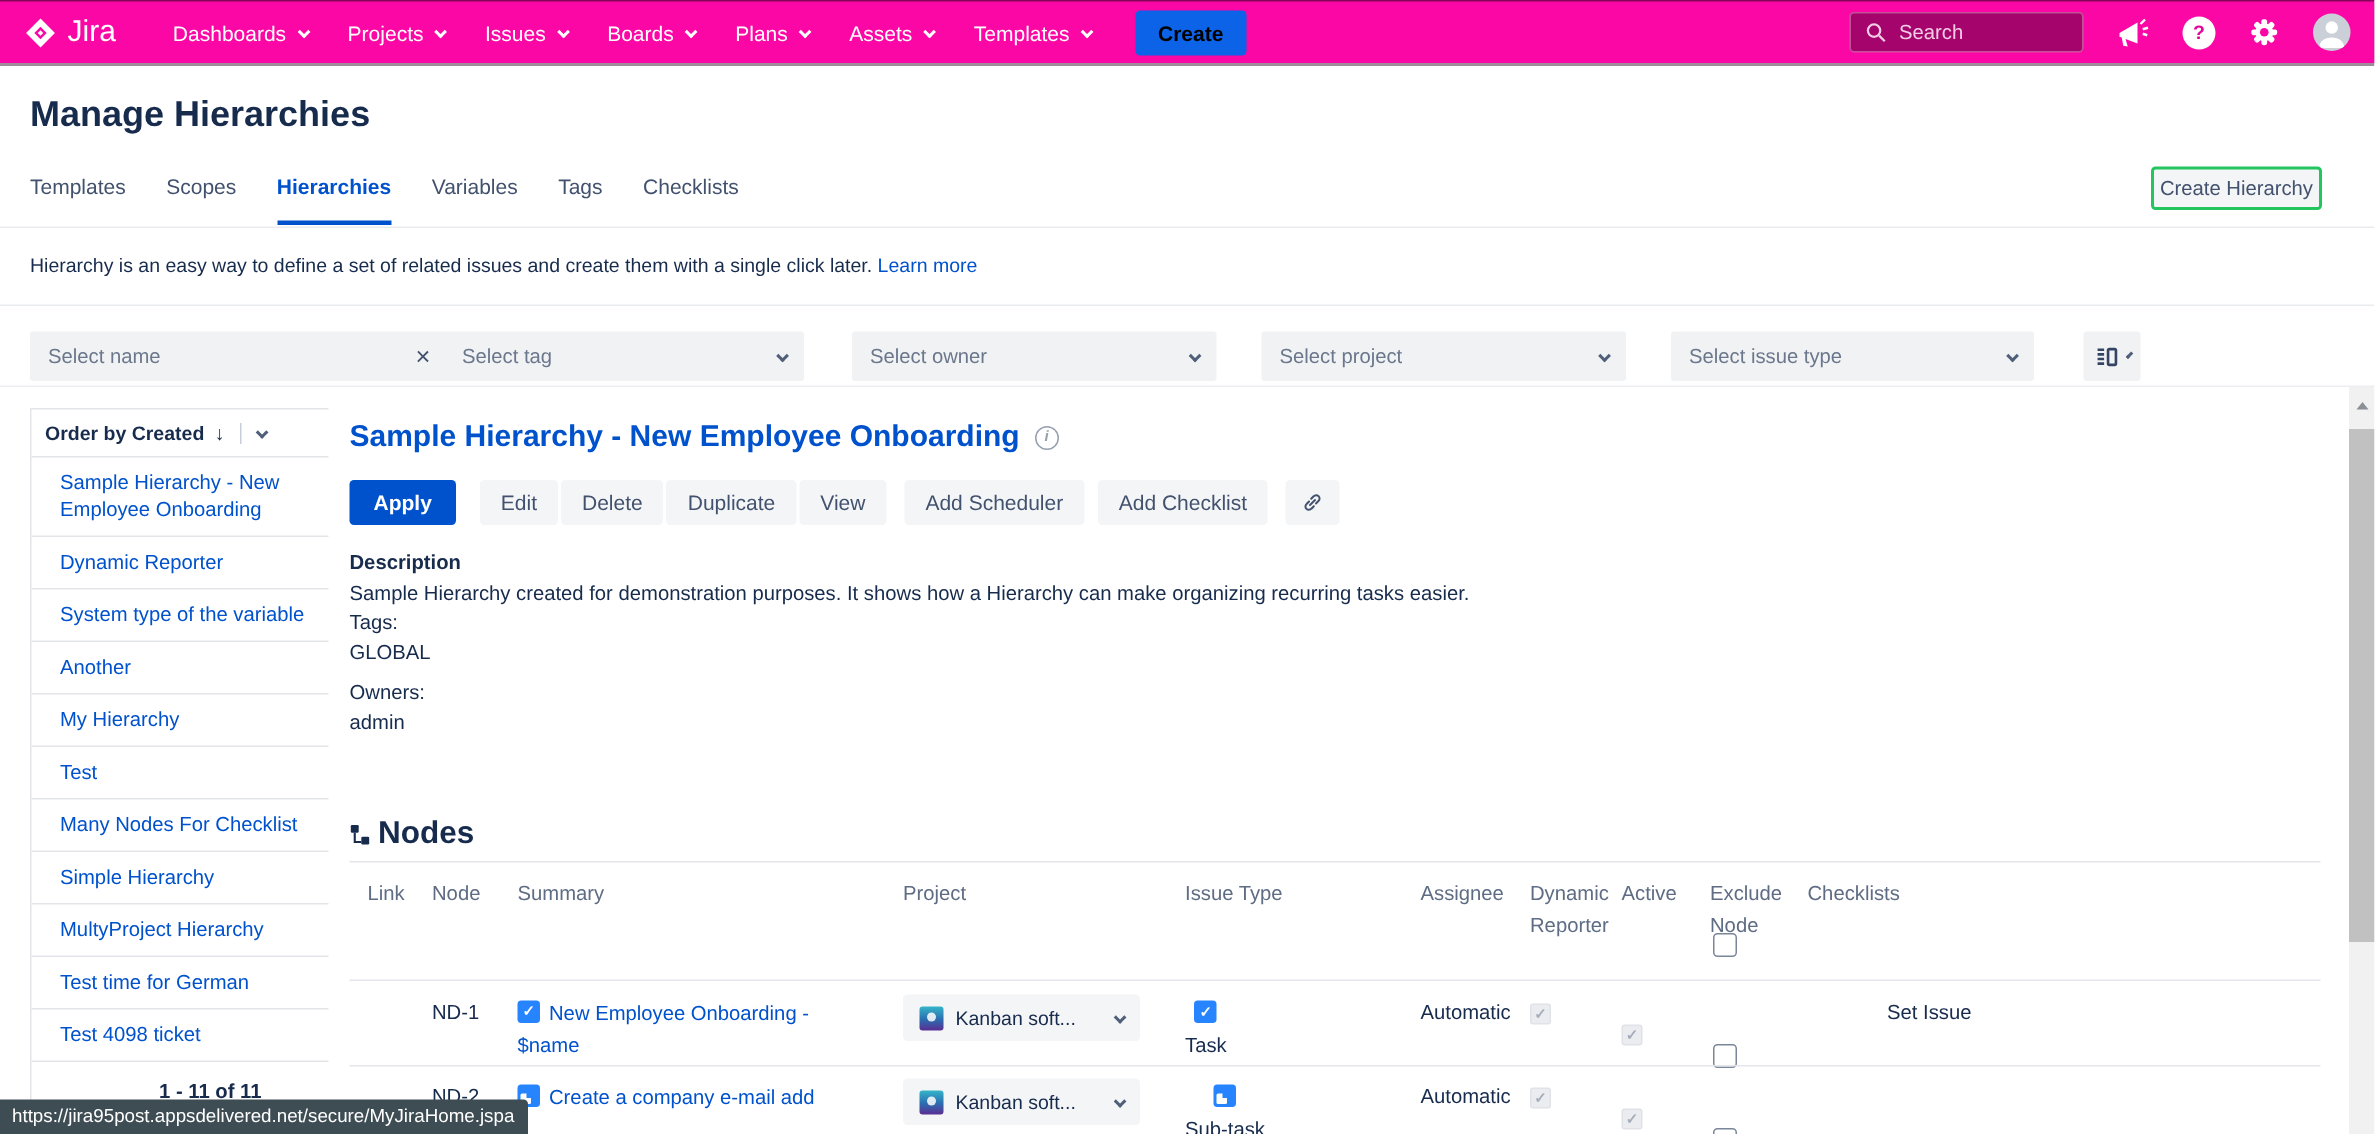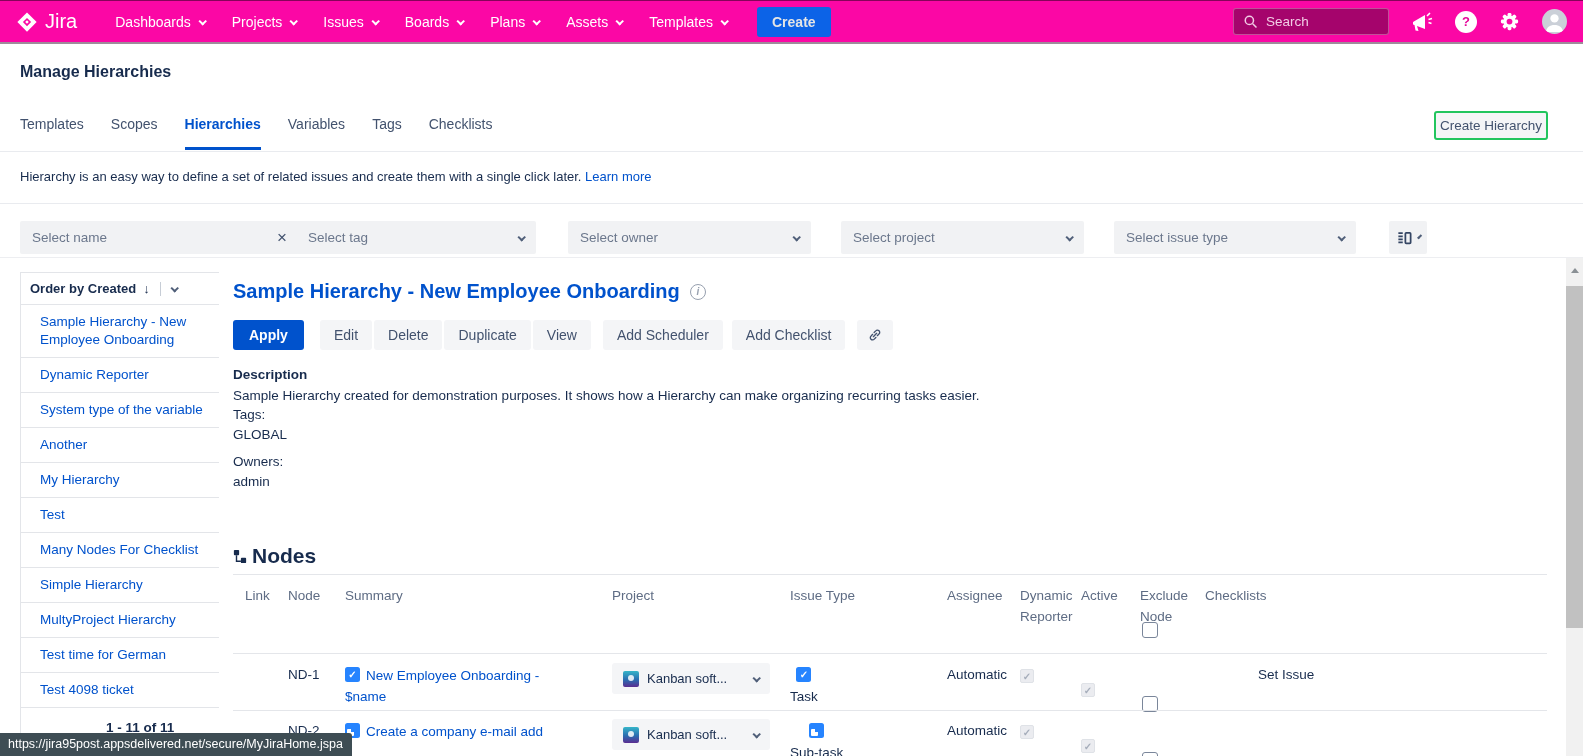--- a/index.html
+++ b/index.html
@@ -9,36 +9,36 @@
   
   .topnav { position:absolute; top:0; left:0; right:0; height:42px; background:#FB07A5;
             display:flex; align-items:center; padding:0 16px; border-top:1px solid rgba(40,0,30,.55);
             box-shadow:0 2px 0 rgba(40,0,30,.45); z-index:50; }
   .brand { display:flex; align-items:center; gap:7px; color:#fff; font-size:20px; }
   .nav-items { display:flex; align-items:center; gap:27px; margin-left:38px; }
   .nav-item { display:flex; align-items:center; gap:8px; color:#fff; font-size:14px; cursor:pointer; }
   .chev { display:inline-block; width:6px; height:6px; border-right:2px solid #fff; border-bottom:2px solid #fff;
           transform:rotate(45deg) translateY(-1px); }
   .chev.dark { border-color:#505F79; width:6px; height:6px; }
-  .btn-create { margin-left:30px; background:#0C63E7; color:#e5e5e5; font-weight:bold; font-size:14px;
+  .btn-create { margin-left:30px; background:#0C63E7; color:#000000; font-weight:bold; font-size:14px;
                 border:none; border-radius:3px; padding:7px 15px; cursor:pointer; }
   .nav-right { margin-left:auto; display:flex; align-items:center; gap:21px; }
   .nav-search { display:flex; align-items:center; gap:8px; width:156px; height:27px; border-radius:3px;
                 background:rgba(0,0,0,.34); border:1px solid rgba(255,255,255,.30); padding:0 9px; }
   .nav-search input { background:transparent; border:none; outline:none; color:#fff; font-size:13.5px; width:110px;
                       font-family:"Liberation Sans",sans-serif; }
   .nav-search input::placeholder { color:#F2CCE5; }
   .icon-btn { display:flex; align-items:center; justify-content:center; cursor:pointer; }
   .help-circle { width:22px; height:22px; border-radius:50%; background:#fff; color:#E5079A; font-weight:bold;
                  font-size:13px; display:flex; align-items:center; justify-content:center; }
   .avatar { width:25px; height:25px; border-radius:50%; background:#CBD0D8; overflow:hidden; display:flex;
             align-items:flex-end; justify-content:center; }
 
   
-  .page-title { position:absolute; top:63px; left:20px; font-size:16px; font-weight:bold; color:#172B4D; }
+  .page-title { position:absolute; top:63px; left:20px; font-size:24px; font-weight:bold; color:#172B4D; }
   .tabs { position:absolute; top:116px; left:20px; display:flex; gap:27px; height:34px; }
   .tab { font-size:14px; color:#42526E; padding-bottom:13px; position:relative; cursor:pointer; }
   .tab.active { color:#0052CC; font-weight:bold; }
   .tab.active::after { content:""; position:absolute; left:0; right:0; bottom:0; height:3px; background:#0052CC; }
   .btn-create-hier { position:absolute; top:111px; right:35px; height:29px; background:#F4F5F7; color:#42526E;
                      border:2px solid #22c55e; border-radius:3px; font-size:13.5px; padding:0 4px; cursor:pointer;
                      font-family:"Liberation Sans",sans-serif; }
   .divider { position:absolute; left:0; right:0; height:1px; background:#E9EBEF; }
   .intro { position:absolute; top:169px; left:20px; font-size:13px; color:#172B4D;text-align:right; }
   .link { color:#0052CC; text-decoration:none; cursor:pointer; }
@@ -79,21 +79,21 @@
 
   
   .nodes { position:absolute; left:233px; top:540px; right:36px; }
   .nodes-title { display:flex; align-items:center; gap:5px; padding-top:6px; height:26px;
                  font-size:21px; font-weight:bold; color:#172B4D; }
   .nodes-hr { margin-top:8px; height:1px; background:#E4E6EA; }
   .thead { position:relative; height:78px; }
   .cell { position:absolute; font-size:13.5px; }
   .hcell { color:#5E6C84; top:10px; line-height:21px; }
   .col-link{left:12px} .col-node{left:55px} .col-summary{left:112px; width:212px}
-  .col-project{left:379px; width:160px} .col-itype{left:557px} .col-assignee{left:714px}
+  .col-project{left:369px; width:160px} .col-itype{left:557px} .col-assignee{left:714px}
   .col-dynrep{left:787px; width:62px} .col-active{left:848px; width:50px}
   .col-exclude{left:907px; width:58px} .col-checklists{left:972px; width:110px} .col-setissue{left:1025px}
   .trow { position:relative; border-top:1px solid #E4E6EA; }
   .trow1 { height:57px; } .trow2 { height:90px; }
   .trow .cell { top:13px; color:#172B4D; }
   .trow .col-summary { top:11px; line-height:21px; }
   .trow .col-project { top:9px; }
   .summary-link { color:#0052CC; text-decoration:none; cursor:pointer; }
   .itype-wrap { display:flex; align-items:center; gap:7px;flex-direction:column; }
 

